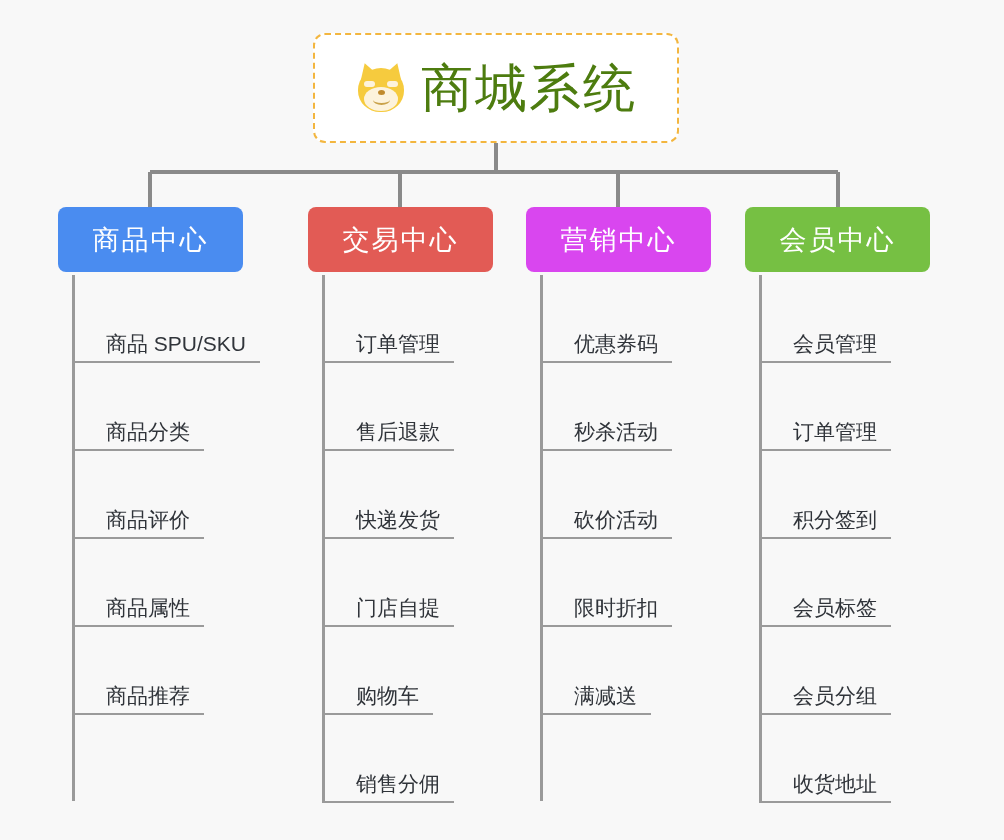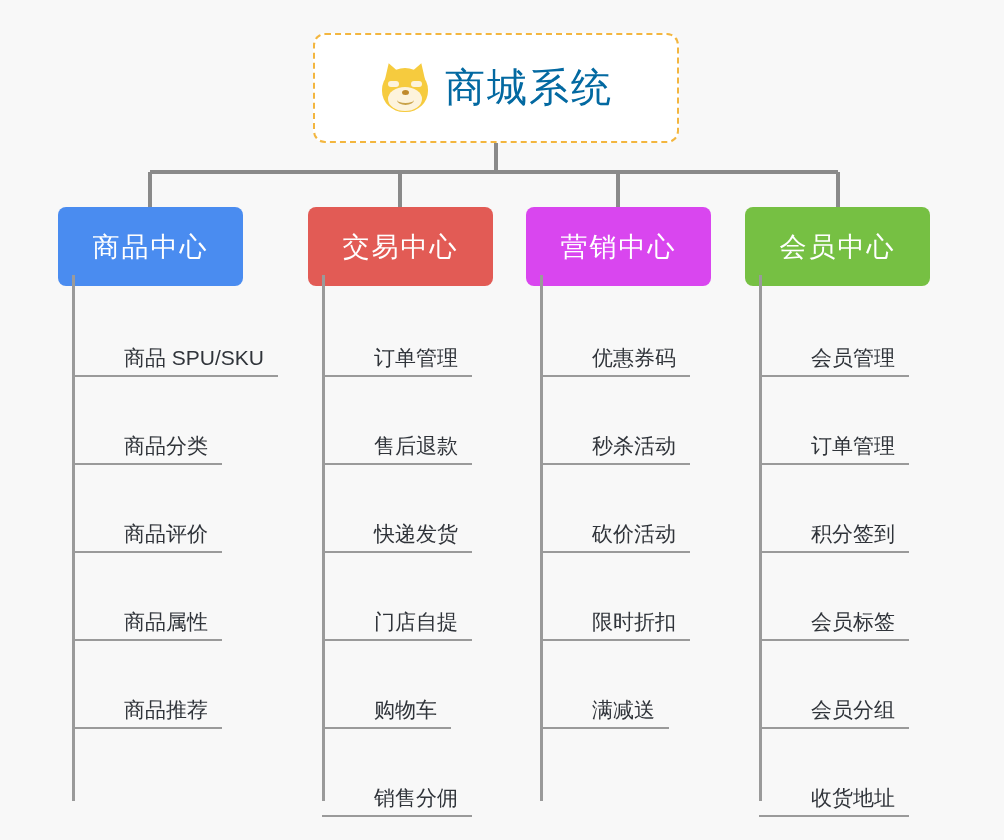--- a/index.html
+++ b/index.html
@@ -32,26 +32,25 @@
     box-sizing: border-box;
     background: #ffffff;
     border: 2px dashed #f3b63f;
     border-radius: 12px;
     display: flex;
     align-items: center;
     justify-content: center;
     gap: 14px;
   }
   .root-title {
-    font-size: 40px;
-    color: #0369a1;
+    font-size: 52px;
+    color: #4d7c0f;
     letter-spacing: 2px;
     line-height: 1;
     white-space: nowrap;
-    font-family: Liberation Serif, serif;
   }
 
   
   .dog-icon {
     position: relative;
     width: 52px;
     height: 52px;
     flex: 0 0 52px;
   }
   .dog-icon .ear {
@@ -110,21 +109,21 @@
     pointer-events: none;
   }
 
   
   .column {
     position: absolute;
     top: 207px;
   }
   .cat-header {
     box-sizing: border-box;
-    height: 79px;
+    height: 65px;
     border-radius: 8px;
     display: flex;
     align-items: center;
     justify-content: center;
     color: #ffffff;
     font-size: 27px;
     letter-spacing: 2px;
     white-space: nowrap;
   }
 
@@ -137,21 +136,21 @@
     position: relative;
     height: 88px;
     display: flex;
     align-items: flex-end;
   }
   .leaf-label {
     display: inline-block;
     font-size: 21px;
     color: #30343a;
     white-space: nowrap;
-    padding: 0 14px 6px 52px;
+    padding: 0 14px 6px 34px;
     border-bottom: 2px solid #9a9a9a;
     line-height: 1.1;
   }
 </style>
 </head>
 <body style="background: rgb(248, 248, 248);">
 
 <div id="mindmap">
 
   <svg id="connectors" viewBox="0 0 1004 840" width="1004" height="840" aria-hidden="true">

